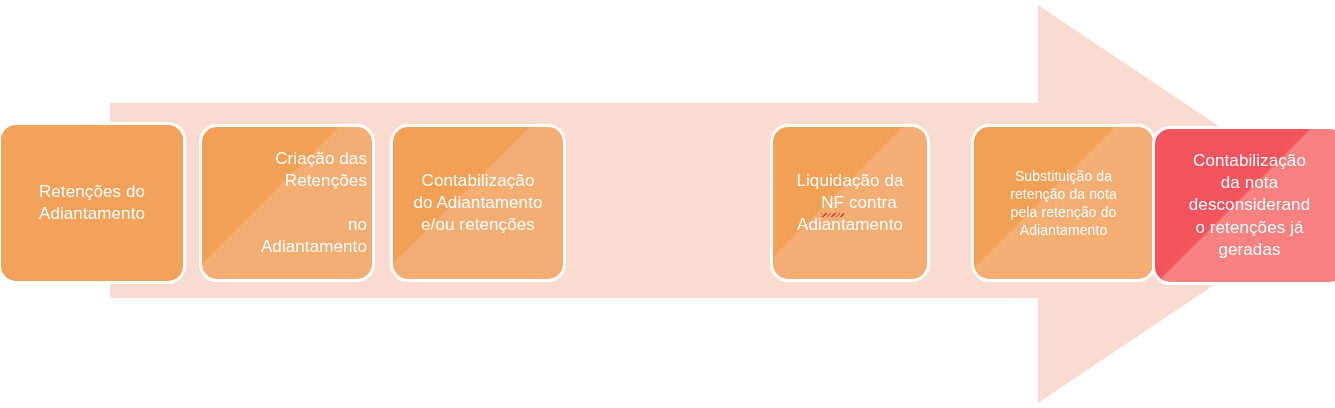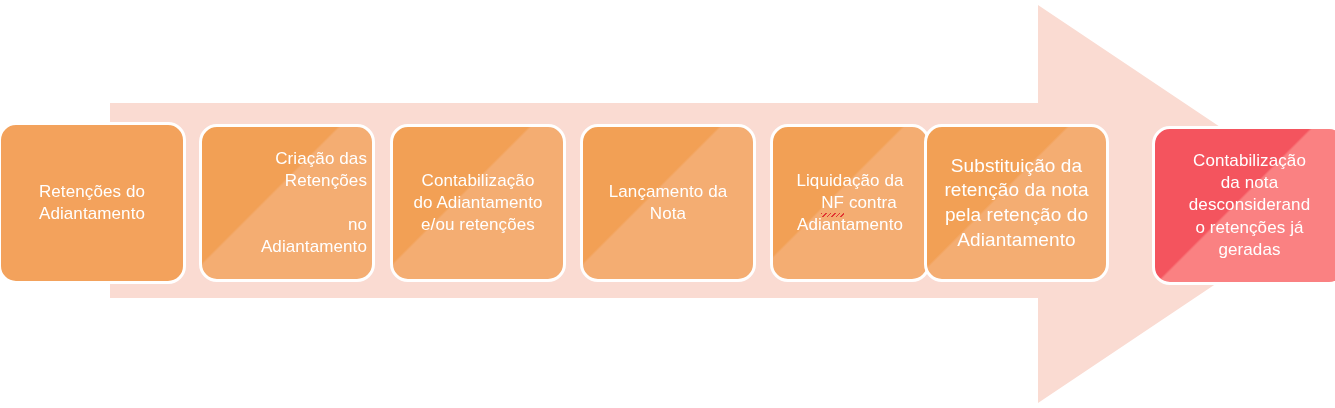--- a/index.html
+++ b/index.html
@@ -61,21 +61,21 @@
   .step.red {
     background: linear-gradient(135deg, #f4545e 0%, #f4545e 45%, #fa8182 46%, #fa8182 100%);
   }
 
   
   #step-1 { left: -2px;   top: 122px; width: 188px; height: 162px; font-size: 17px; }
   #step-2 { left: 199px;  top: 124px; width: 176px; height: 158px; font-size: 17px; text-align: right; }
   #step-3 { left: 390px;  top: 124px; width: 176px; height: 158px; font-size: 17px; }
   #step-4 { left: 580px;  top: 124px; width: 176px; height: 158px; font-size: 17px; }
   #step-5 { left: 770px;  top: 124px; width: 160px; height: 158px; font-size: 17px; }
-  #step-6 { left: 924px;  top: 124px; width: 185px; height: 158px; font-size: 19px; }
+  #step-6 { left: 971px;  top: 124px; width: 185px; height: 158px; font-size: 14px; }
   #step-7 { left: 1152px; top: 126px; width: 195px; height: 159px; font-size: 17px; }
 
   
   .squiggle {
     position: relative;
     display: inline-block;
     margin-left: 18px;
   }
   .squiggle::after {
     content: "";
@@ -112,24 +112,20 @@
 no
 Adiantamento</span>
   </div>
 
   <div class="step orange" id="step-3">
     <span class="label">Contabilização
 do Adiantamento
 e/ou retenções</span>
   </div>
 
-  <div class="step orange" id="step-4">
-    <span class="label">Lançamento da
-Nota</span>
-  </div>
 
   <div class="step orange" id="step-5">
     <span class="label"><span>Liquidação da</span><br><span class="squiggle">NF</span><span> contra</span><br><span>Adiantamento</span></span>
   </div>
 
   <div class="step orange" id="step-6">
     <span class="label">Substituição da
 retenção da nota
 pela retenção do
 Adiantamento</span>

